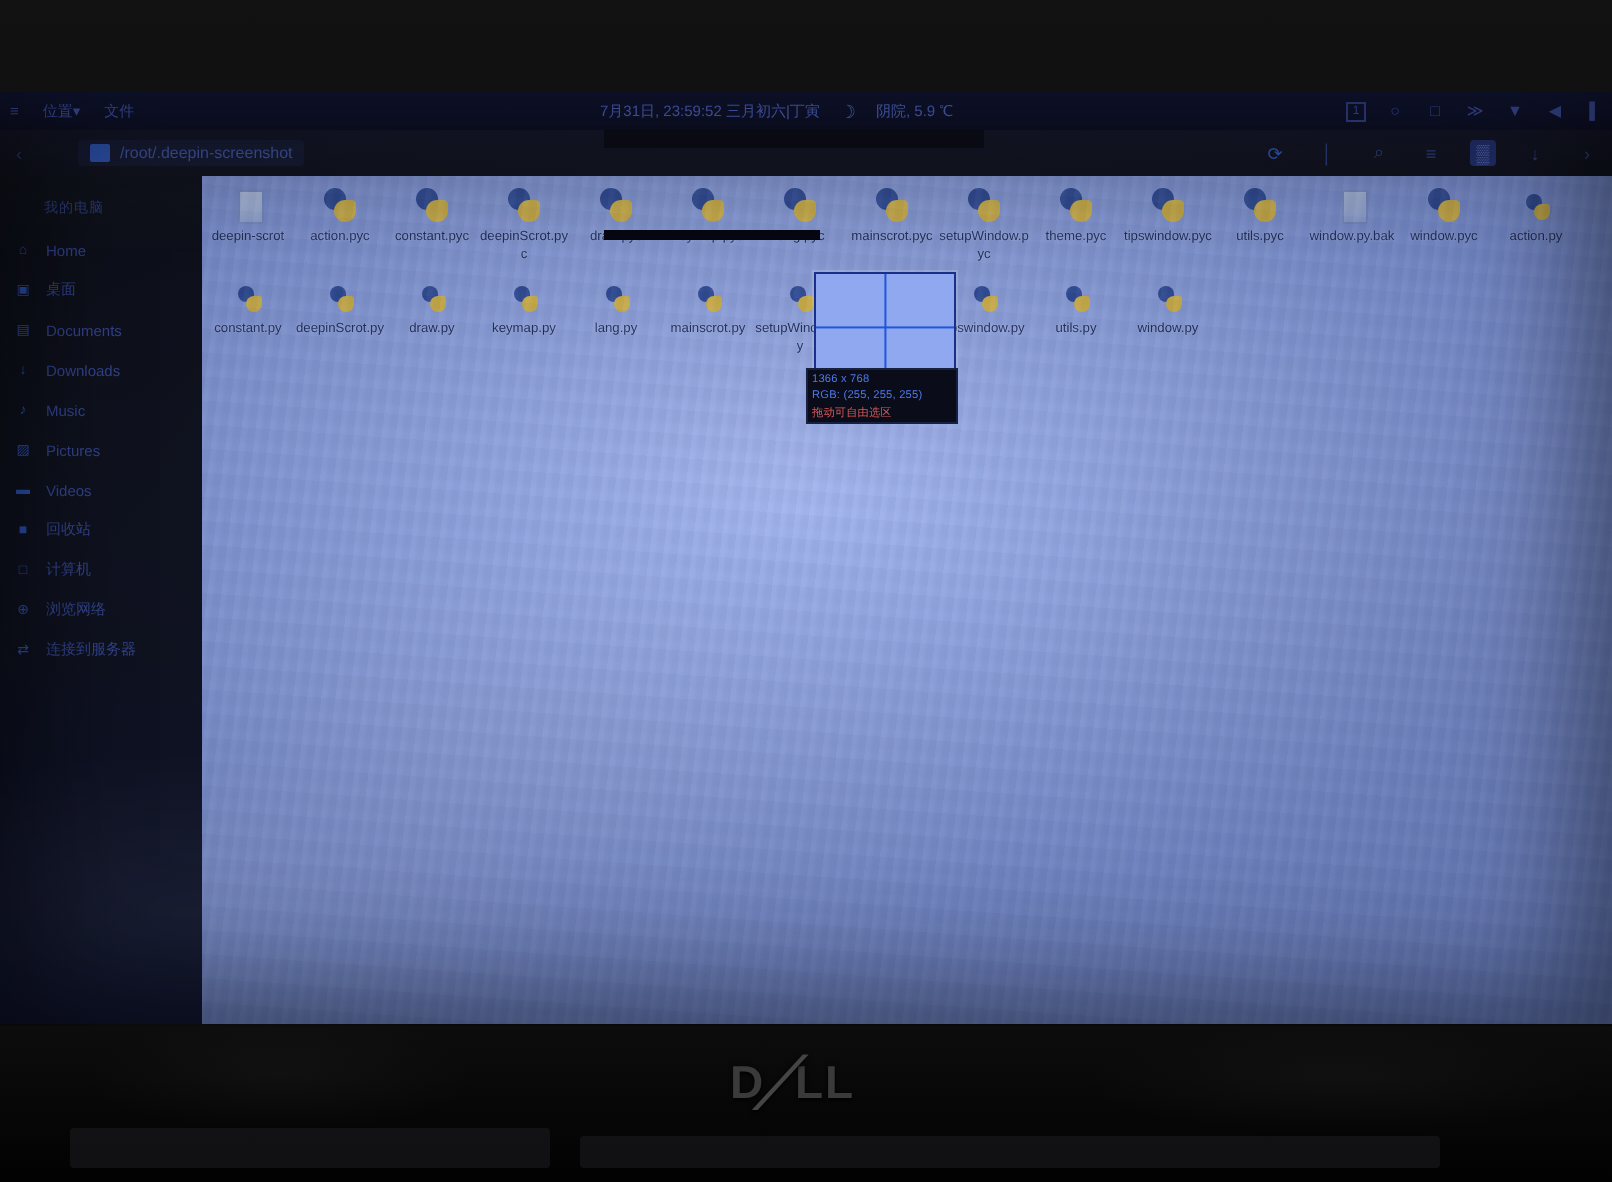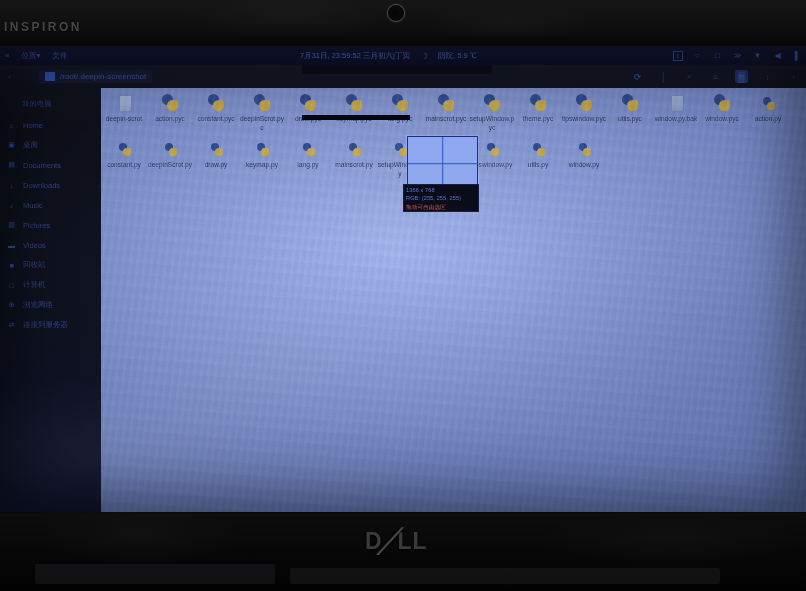--- a/index.html
+++ b/index.html
@@ -300,28 +300,20 @@
   #vignette{
     position:absolute; inset:0; pointer-events:none; z-index:25;
     box-shadow:inset 0 0 60px 14px rgba(0,0,0,0.45);
   }
 </style>
 </head>
 <body>
 
 <div id="laptop">
 
-  <div id="bezel-top">
-    <div class="bezel-smudge" style="left:180px;top:-10px;width:220px;height:50px;"></div>
-    <div class="bezel-smudge" style="left:420px;top:2px;width:180px;height:40px;"></div>
-    <div id="webcam">
-      <div id="webcam-inner"></div>
-    </div>
-    <div id="inspiron-logo">INSPIRON</div>
-  </div>
 
   <div id="screen">
 
     <div id="top-panel">
       <div class="panel-left">
         <span class="panel-menu">≡</span>
         <span class="panel-menu">位置▾</span>
         <span class="panel-menu">文件</span>
       </div>
       <div class="panel-center">

